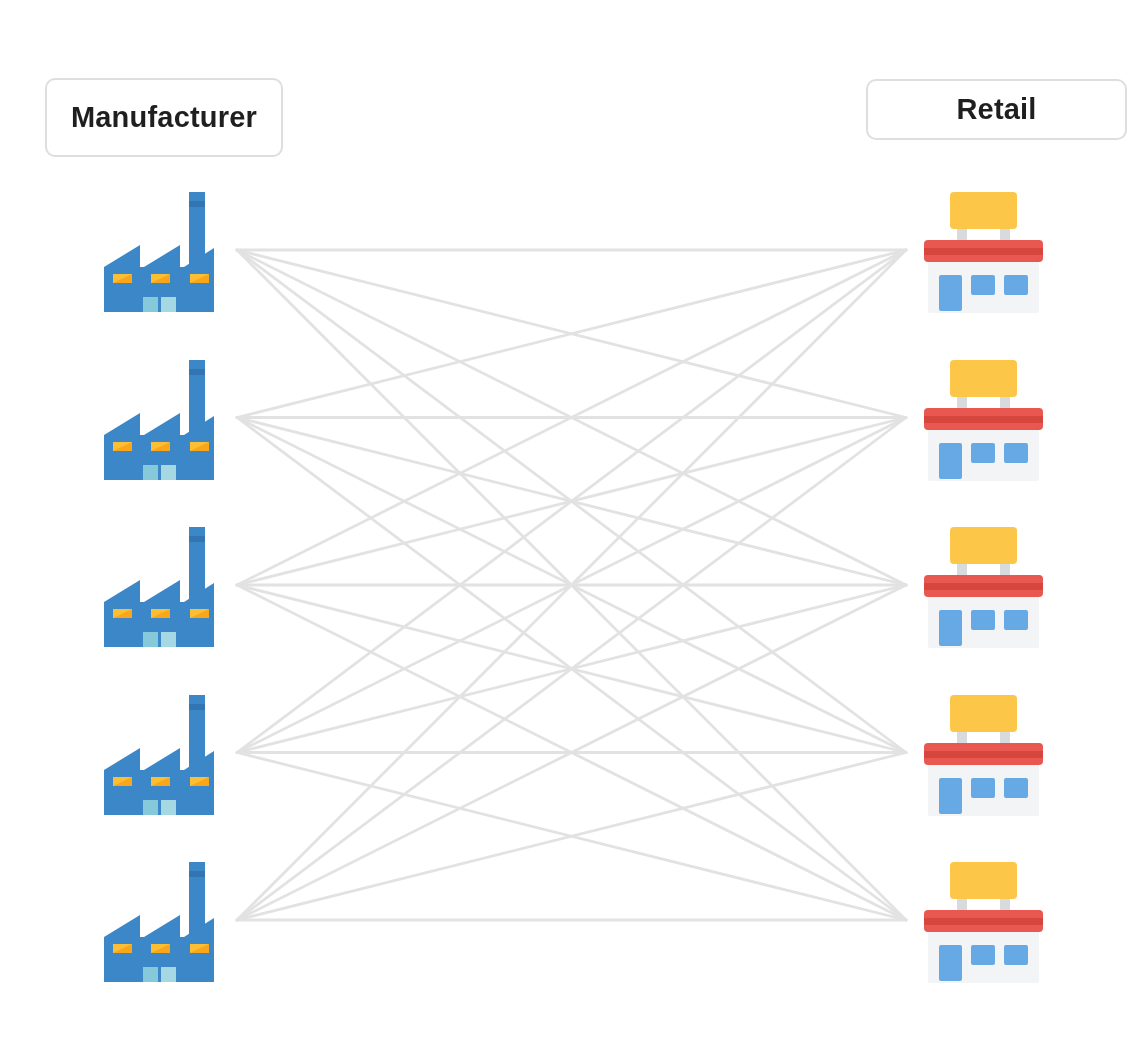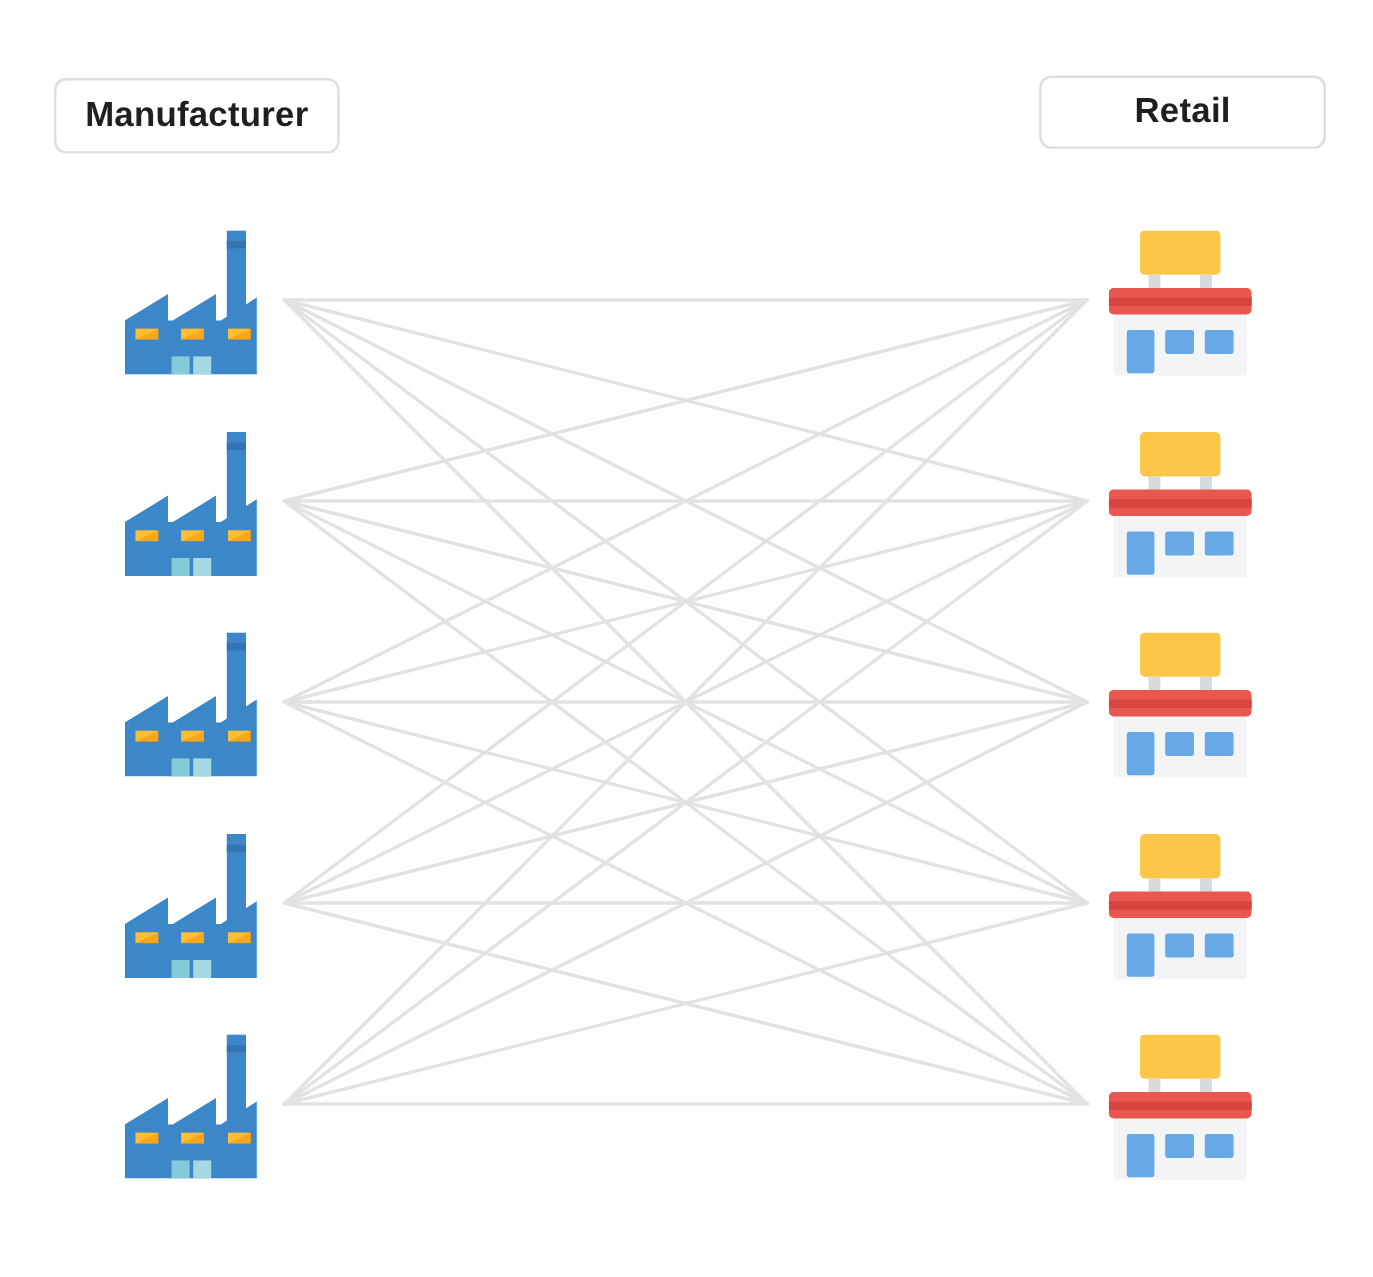--- a/index.html
+++ b/index.html
@@ -17,22 +17,22 @@
   .label-box {
     position: absolute;
     display: flex;
     align-items: center;
     justify-content: center;
     background: #ffffff;
     border: 2px solid var(--label-border, #dedede);
     border-radius: 10px;
     box-sizing: border-box;
   }
-  .label-left  { left: 45px;  top: 65px; width: 238px; height: 63px; }
-  .label-right { left: 866px; top: 63px; width: 239px; height: 61px; }
+  .label-left  { left: 45px;  top: 78px; width: 238px; height: 79px; }
+  .label-right { left: 866px; top: 79px; width: 261px; height: 61px; }
   .label-text {
     font-weight: bold;
     font-size: 29px;
     letter-spacing: 0.2px;
     color: var(--label-text, #1f1f1f);
   }
 
   
   .edges { position: absolute; left: 0; top: 0; width: 1144px; height: 1064px; }
   .edges line {

